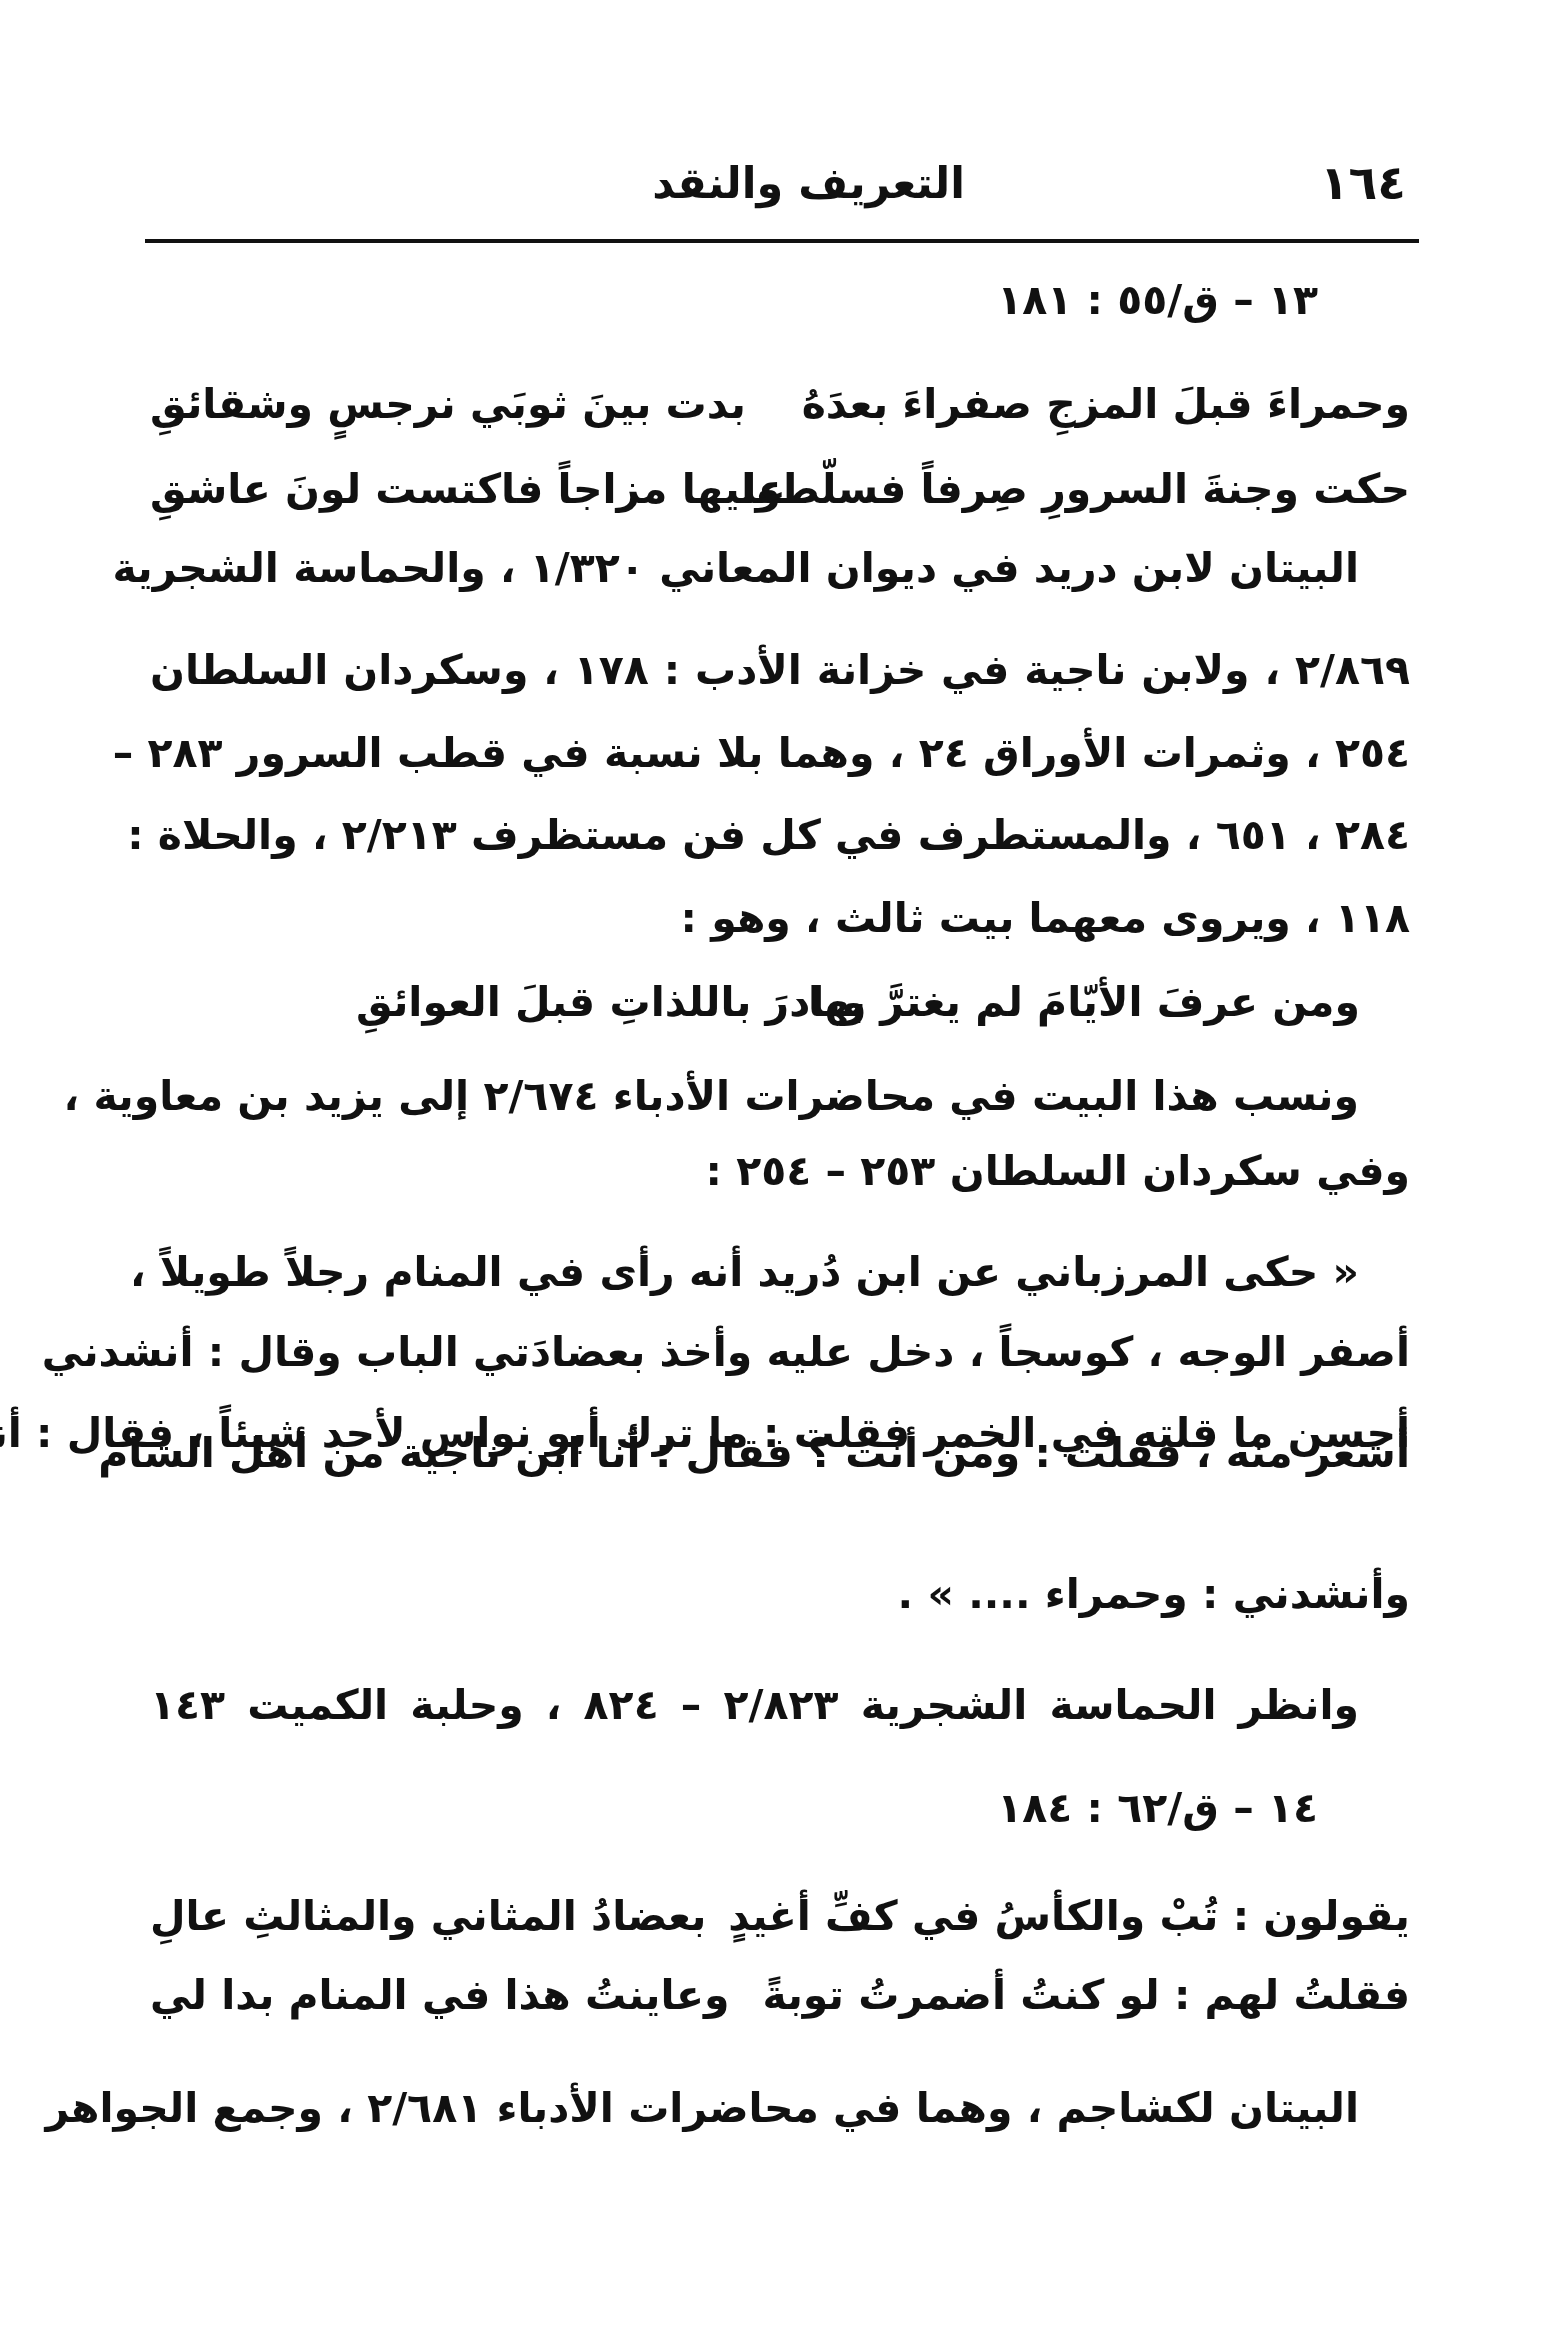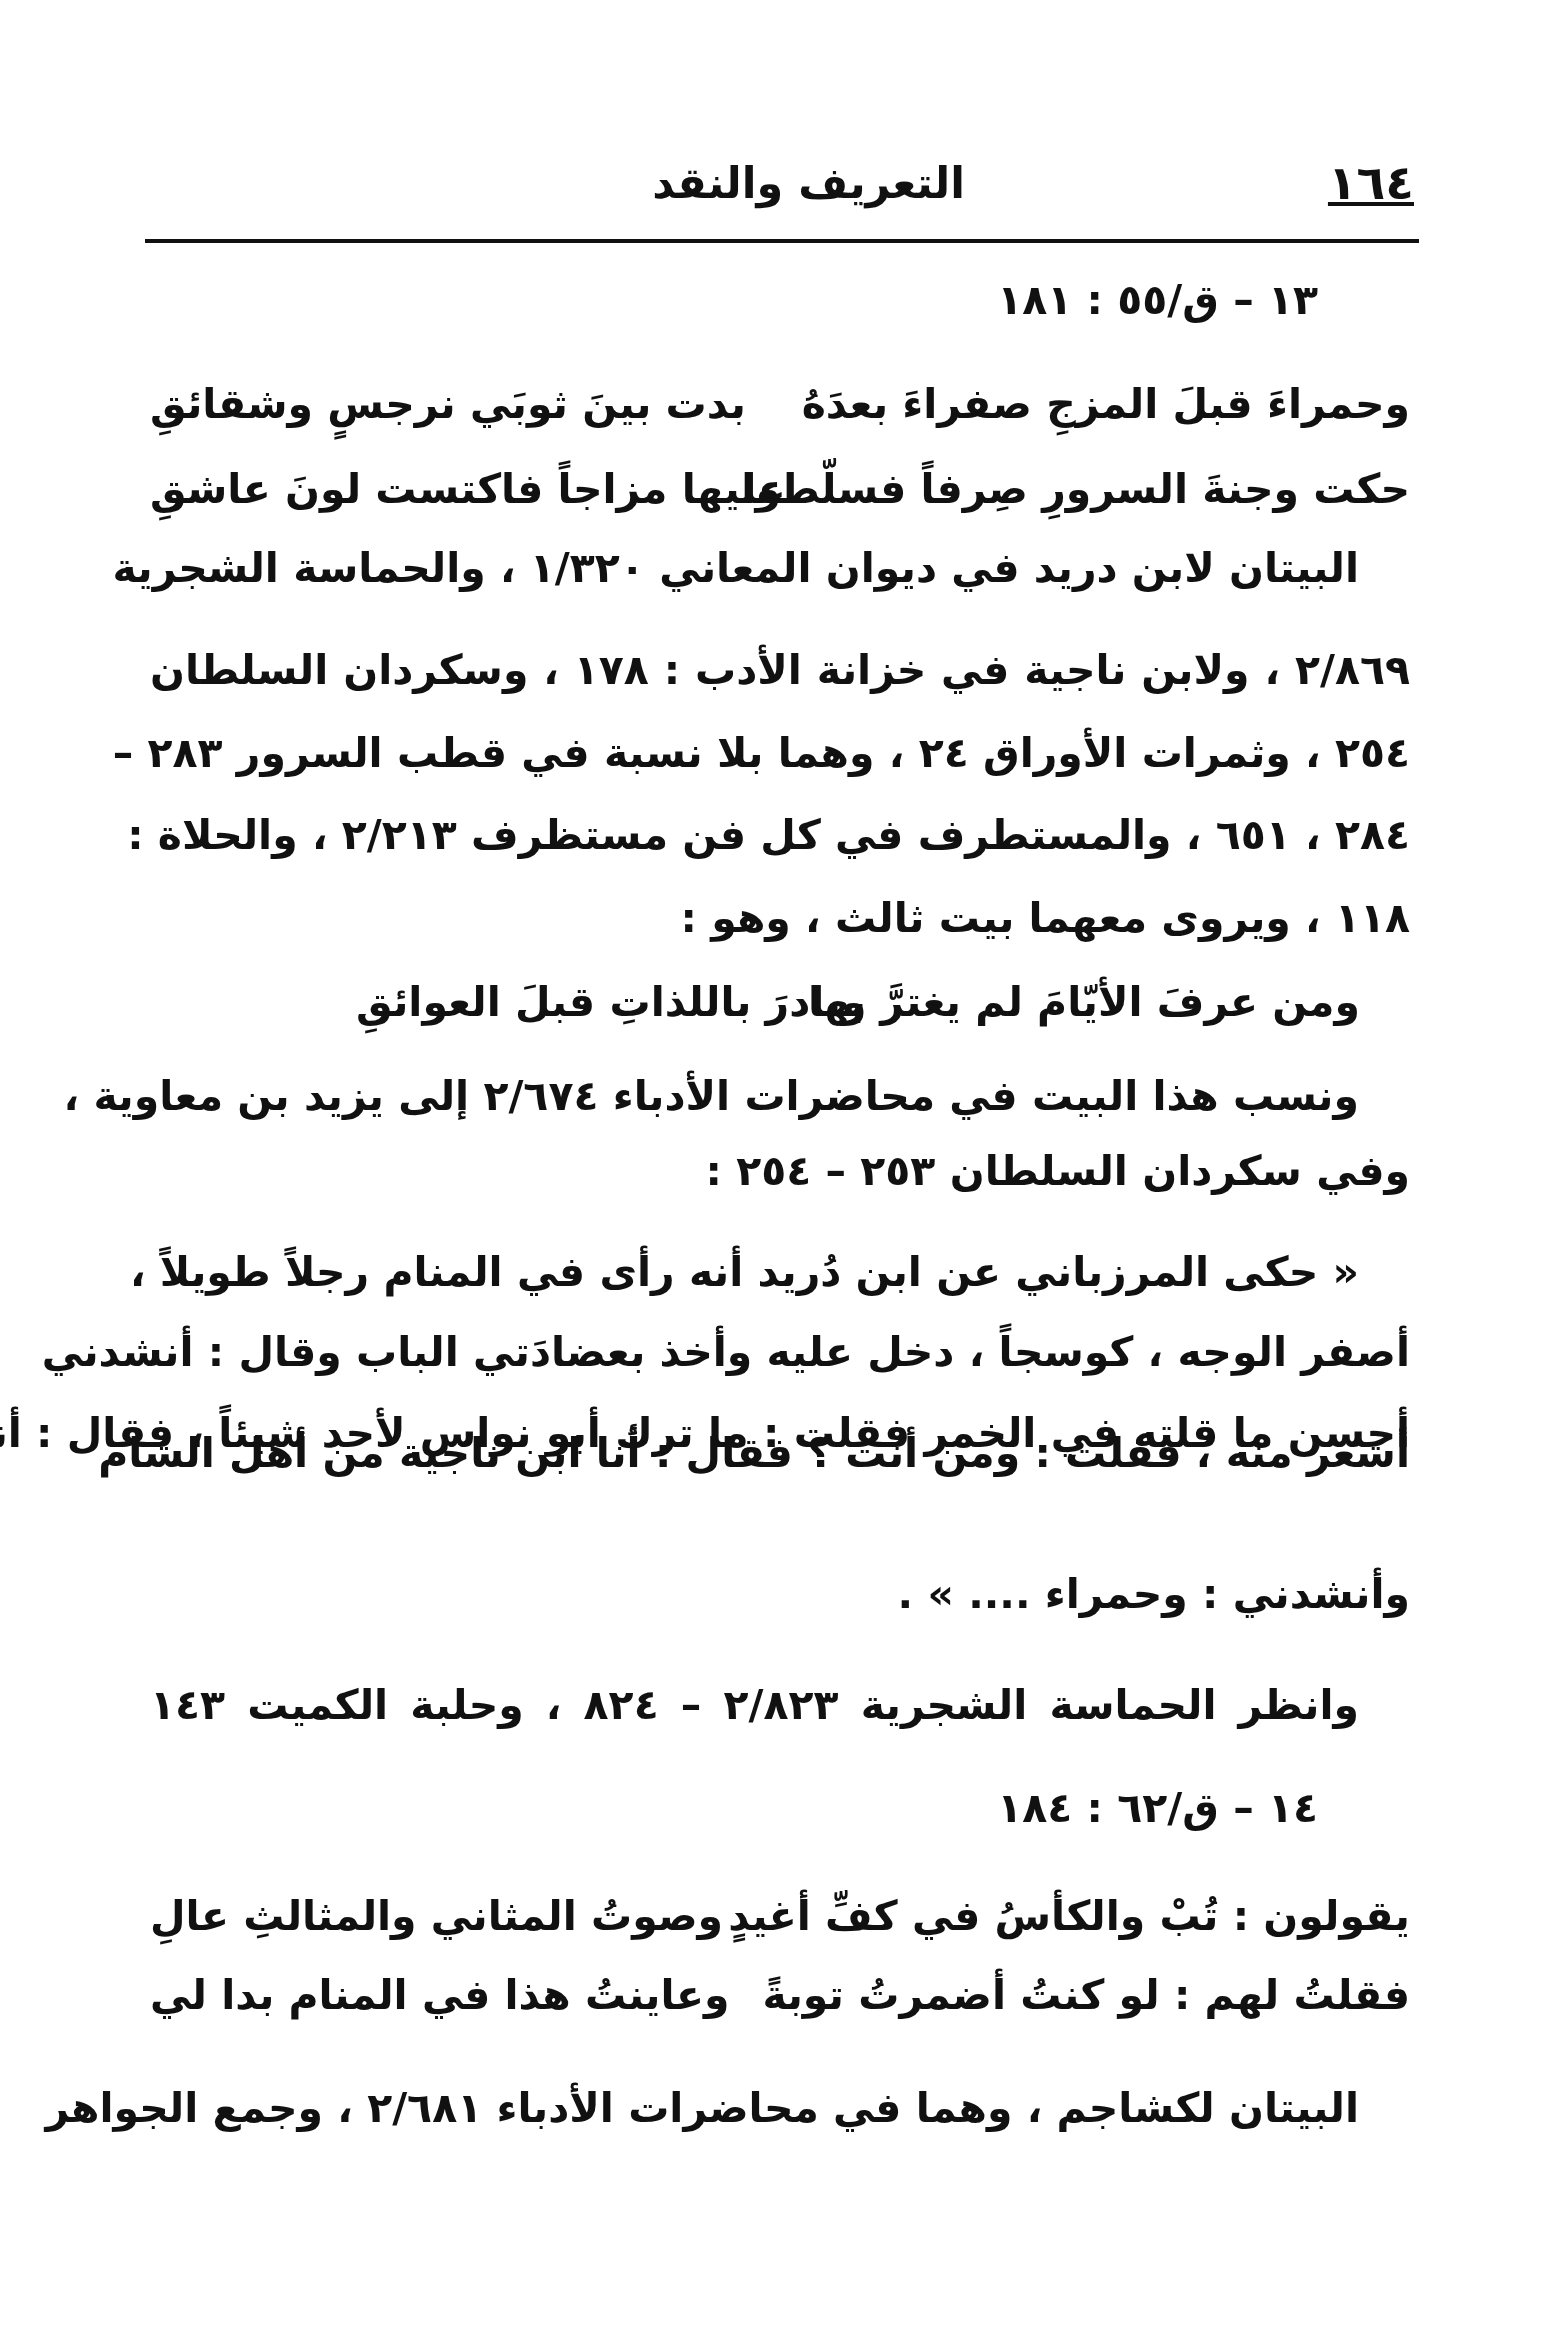--- a/index.html
+++ b/index.html
@@ -21,25 +21,24 @@
       left: 0; top: 0;
       width: 1562px;
       height: 2339px;
     }
     .abs {
       position: absolute;
       direction: rtl;
       white-space: nowrap;
     }
     .header-number {
-      right: 148px;
+      right: 156px;
       top: 150px;
       font-size: 47px;
       line-height: 66px;
-      text-decoration: underline;
     }
     .header-title {
       left: 656px;
       top: 150px;
       width: 309px;
       text-align: right;
       font-size: 43px;
       line-height: 66px;
     }
     .header-rule {
@@ -133,21 +132,21 @@
   <div class="prose-line" style="top:1396px;">أحسن ما قلته في الخمر فقلت : ما ترك أبو نواس لأحد شيئاً ، فقال : أنا</div>
   <div class="prose-line" style="top:1416px;">أشعر منه ، فقلت : ومن أنت ؟ فقال : أنا ابن ناجية من أهل الشام</div>
   <div class="prose-line last" style="top:1557px;">وأنشدني : وحمراء .... » .</div>
 
   <div class="prose-line indent" style="top:1668px;">وانظر الحماسة الشجرية ٢/٨٢٣ – ٨٢٤ ، وحلبة الكميت ١٤٣</div>
 
   <div class="abs entry-ref" style="top:1775px;">١٤ – ق/٦٢ : ١٨٤</div>
 
   <div class="verse-row" style="top:1879px;">
     <span class="hemi-r">يقولون : تُبْ والكأسُ في كفِّ أغيدٍ</span>
-    <span class="hemi-l">وصوتُ المثاني والمثالثِ عالِ</span>
+    <span class="hemi-l">بعضادُ المثاني والمثالثِ عالِ</span>
   </div>
   <div class="verse-row" style="top:1958px;">
     <span class="hemi-r">فقلتُ لهم : لو كنتُ أضمرتُ توبةً</span>
     <span class="hemi-l">وعاينتُ هذا في المنام بدا لي</span>
   </div>
 
   <div class="prose-line indent" style="top:2071px;">البيتان لكشاجم ، وهما في محاضرات الأدباء ٢/٦٨١ ، وجمع الجواهر</div>
 
 </div>
 

